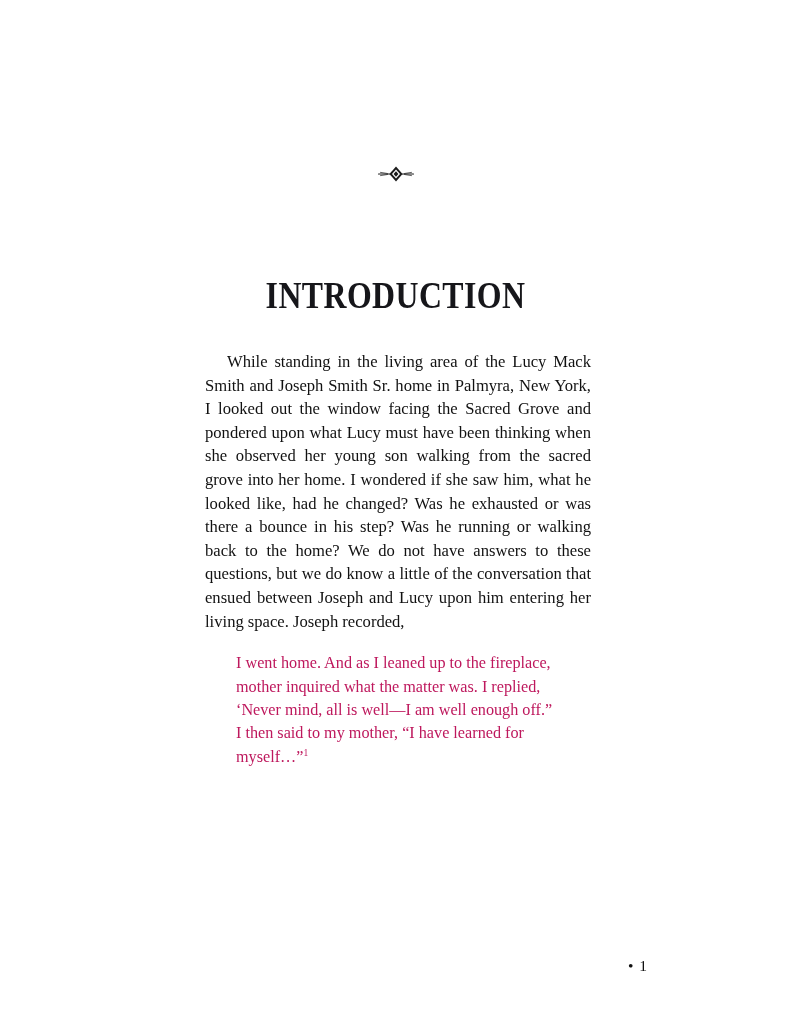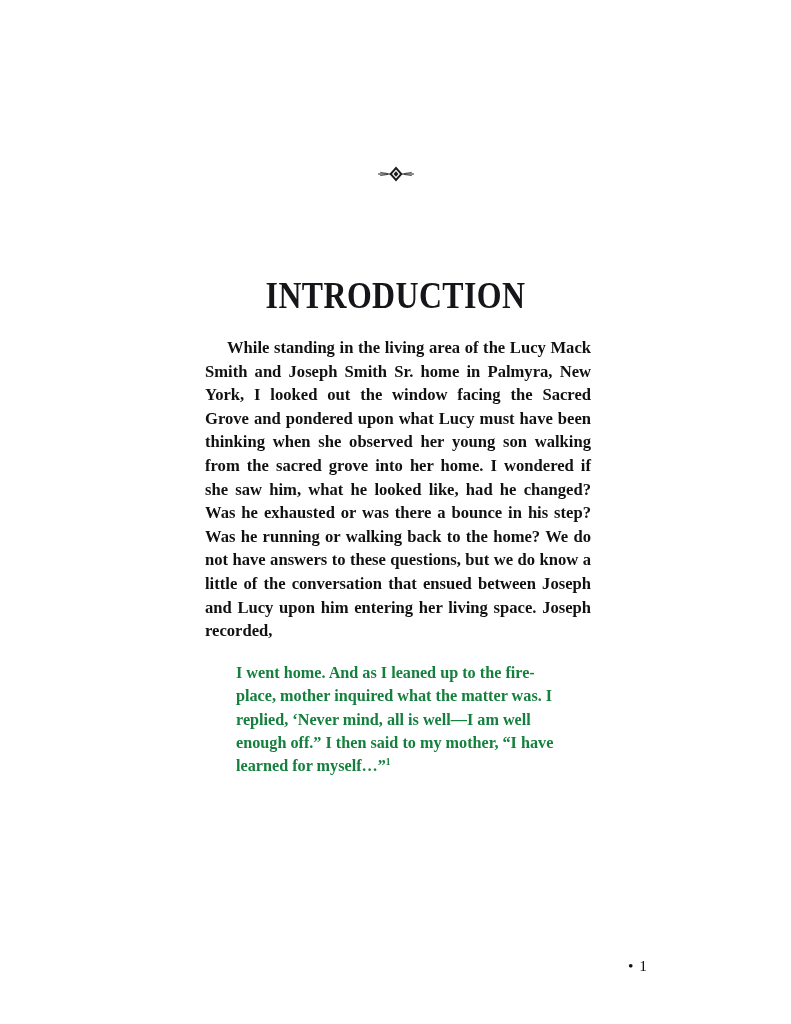--- a/index.html
+++ b/index.html
@@ -51,24 +51,23 @@
     line-height: 44px;
     color: #16161a;
     transform: scaleX(0.86);
     transform-origin: center center;
     margin: 0;
   }
 
   
   .text-column {
     position: absolute;
-    top: 336px;
+    top: 350px;
     left: 205px;
     width: 386px;
-    font-weight: bold;
   }
 
   p.body-par {
     margin: 0;
     font-size: 16.6px;
     line-height: 23.6px;
     text-align: justify;
     text-justify: inter-word;
     text-indent: 22px;
     hyphens: manual;
@@ -79,21 +78,21 @@
     margin: 0;
     padding: 0;
     margin-top: 19px;
     margin-bottom: 19px;
     margin-left: 31px;
     width: 322px;
     font-size: 16.2px;
     line-height: 23.4px;
     text-align: left;
     text-indent: 0;
-    color: #15803d;
+    color: #be185d;
   }
   .blockquote p {
     margin: 0;
     text-indent: 0;
   }
 
   sup.fn {
     font-size: 9.5px;
     vertical-align: super;
     line-height: 0;

